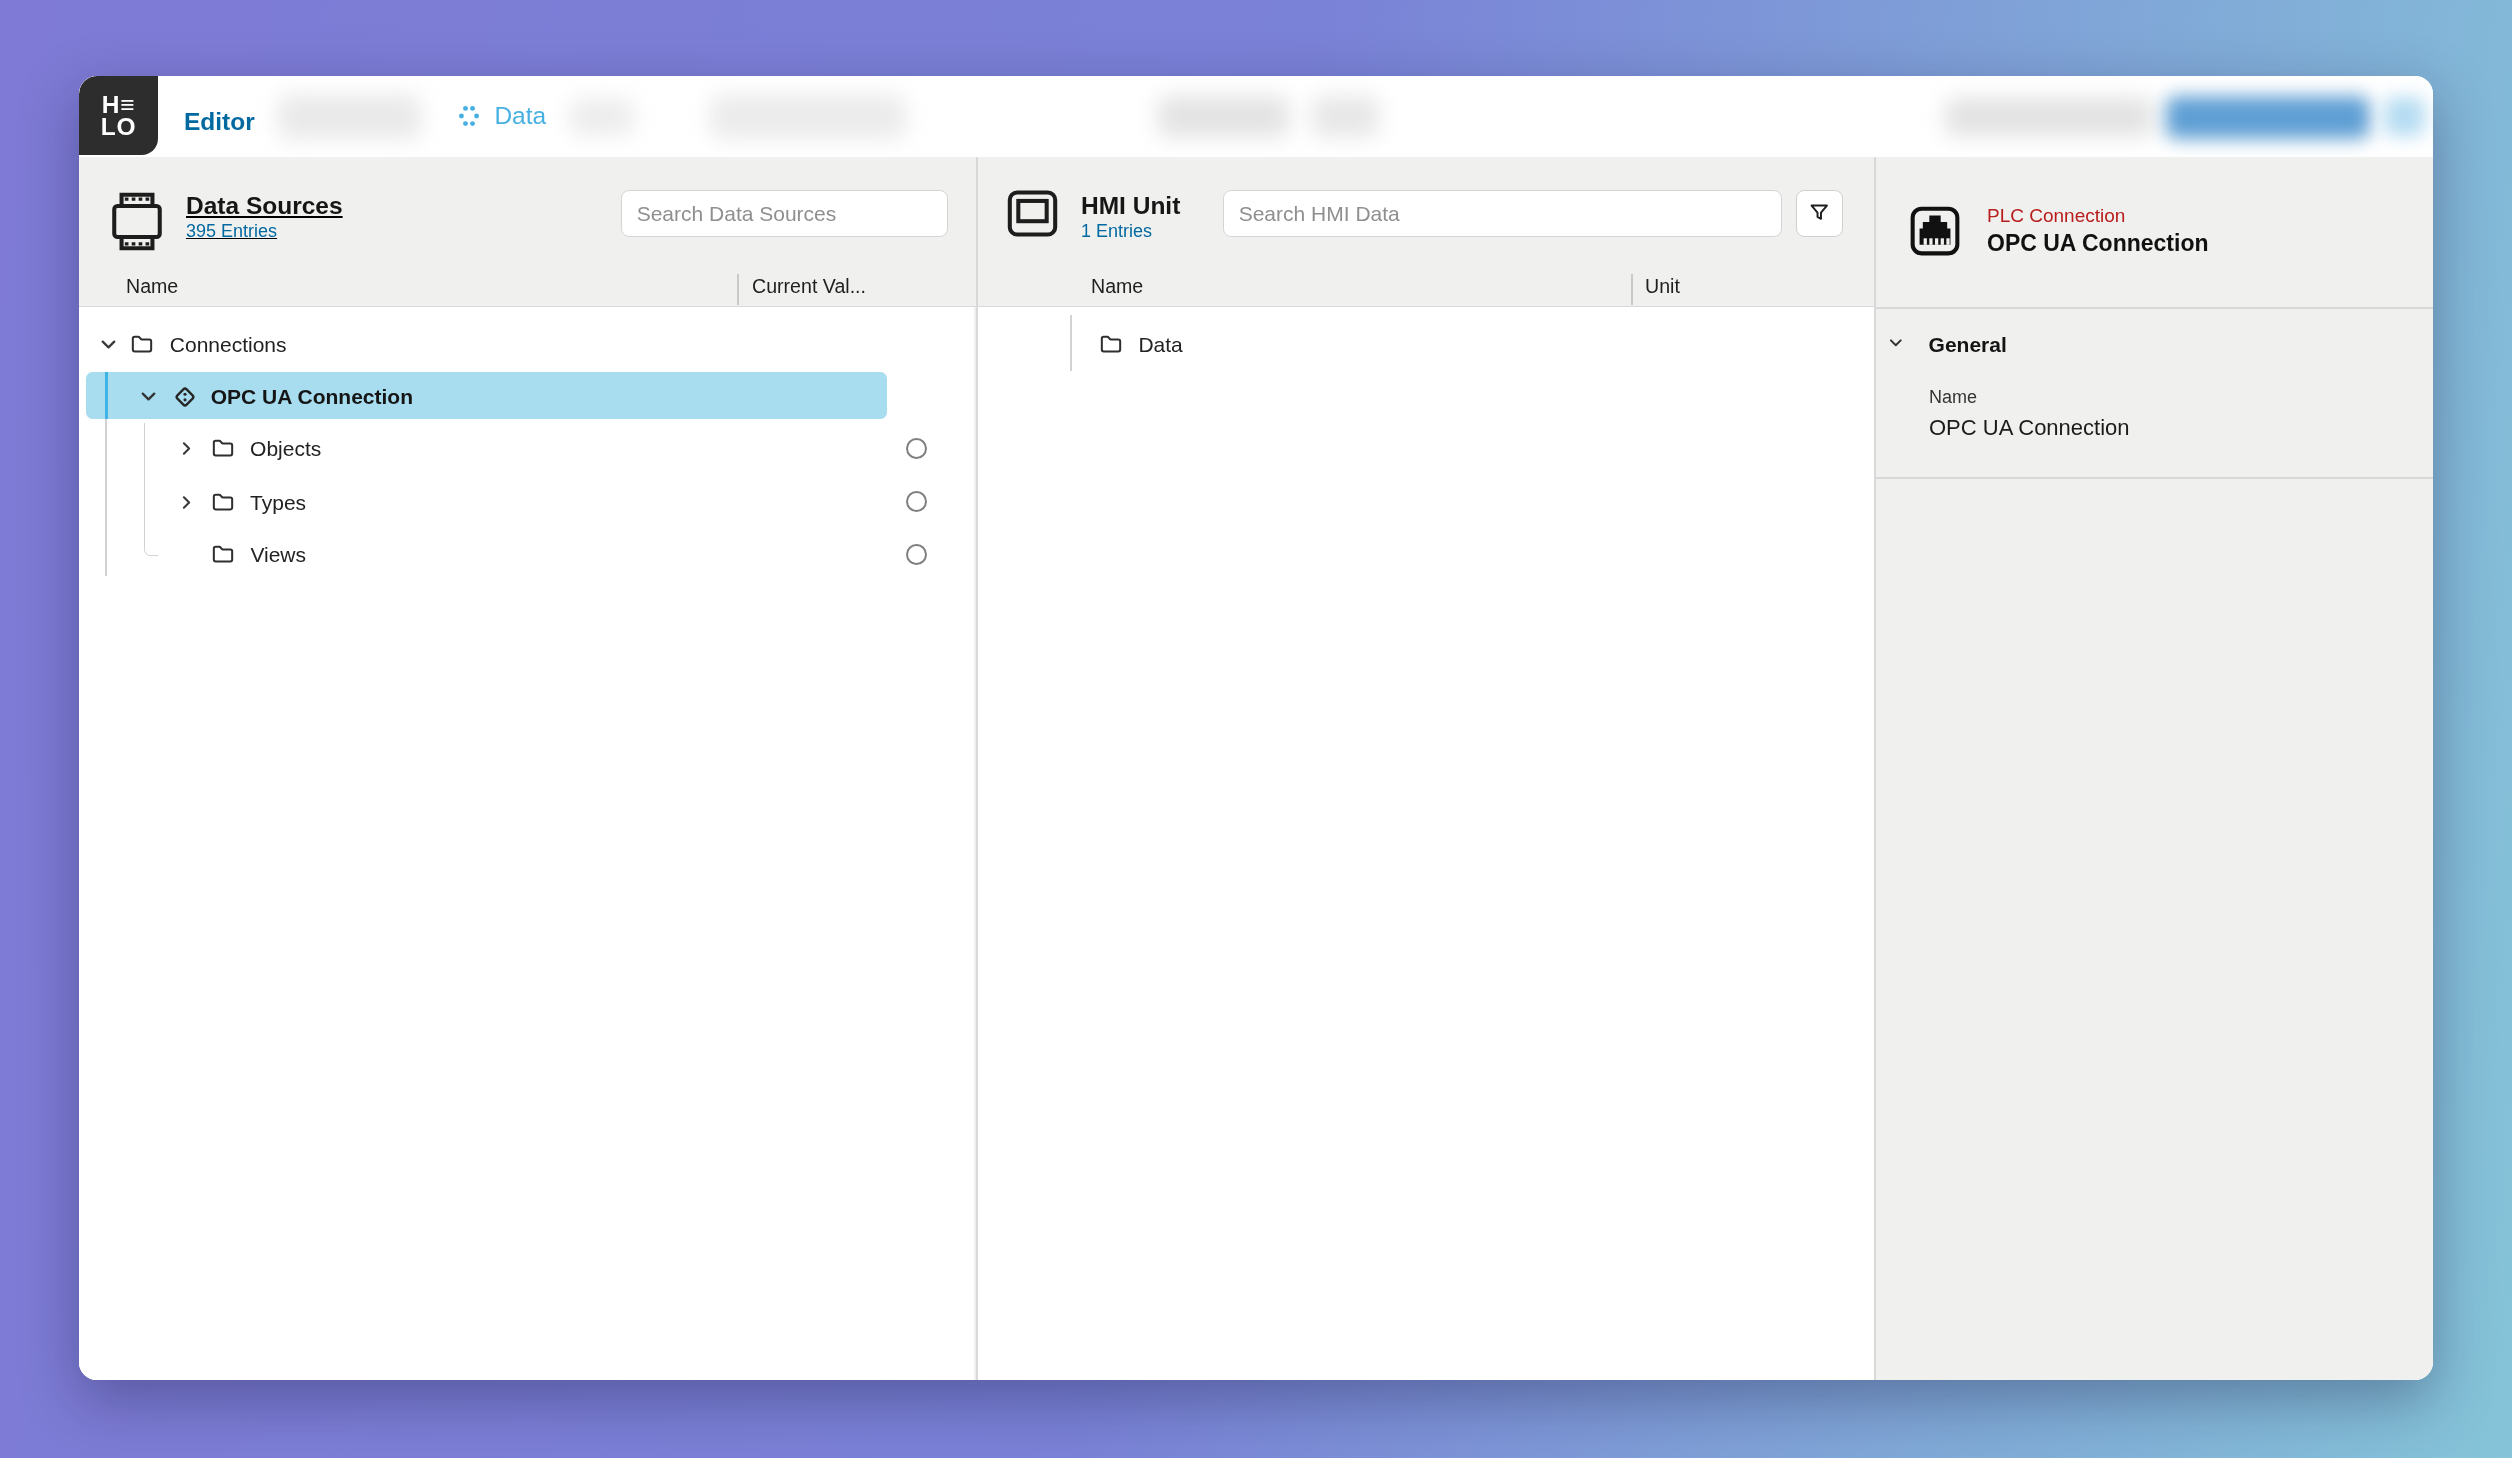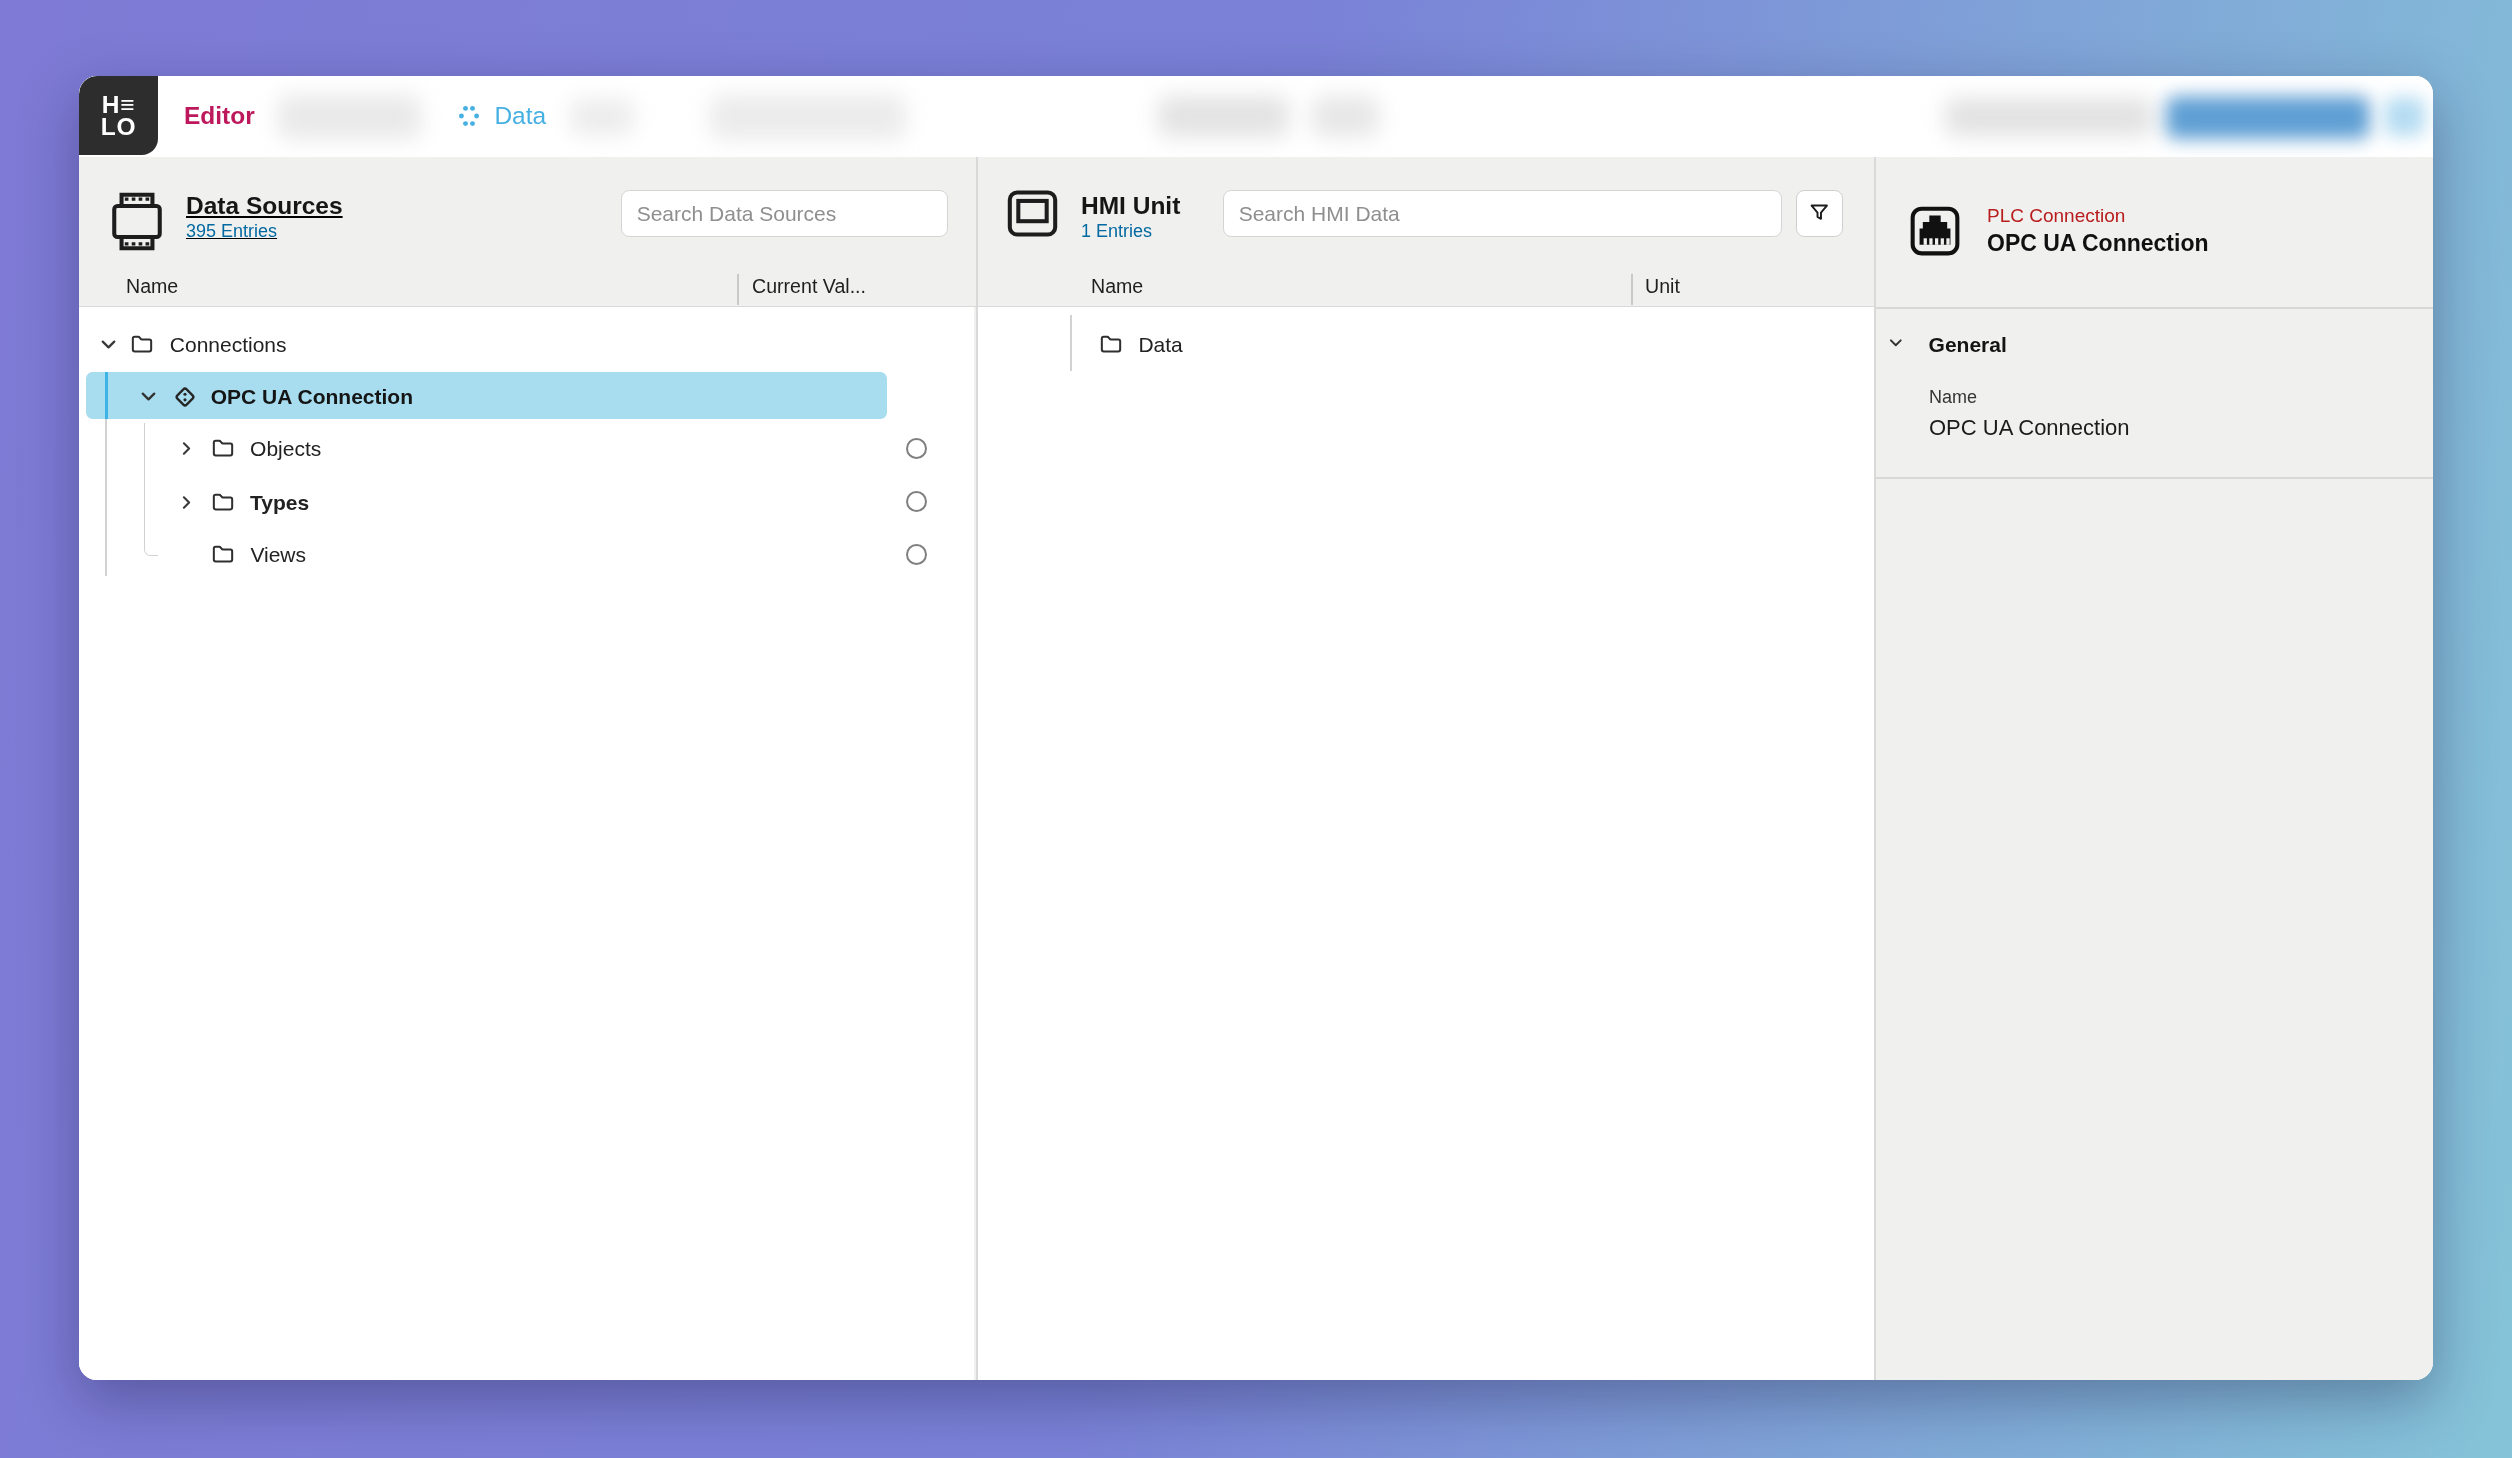--- a/index.html
+++ b/index.html
@@ -8,22 +8,22 @@
   .window{position:absolute;left:79px;top:76px;width:2354px;height:1304px;
     background:#ffffff;border-radius:18px;overflow:hidden;
     box-shadow:0 19.6px 57px rgba(20,20,60,.35);}
   
   .topbar{position:absolute;left:0;top:0;width:100%;height:81px;background:#fff;
     border-bottom:1.6px solid #e4e4e4;overflow:hidden;}
   .logo{position:absolute;left:0;top:0;width:79px;height:79px;background:#2d2d2d;
     border-radius:18px 0 16.4px 0;display:flex;flex-direction:column;align-items:center;
     justify-content:center;color:#fff;font-weight:700;font-size:24.5px;line-height:22px;
     letter-spacing:0.8px;}
-  .apptitle{position:absolute;left:105px;top:0;height:79px;display:flex;align-items:center;
-    font-size:24.5px;font-weight:700;color:#be185d;}
+  .apptitle{position:absolute;left:105px;top:6px;height:79px;display:flex;align-items:center;
+    font-size:24.5px;font-weight:700;color:#0369a1;}
   .tab{position:absolute;top:0;height:79px;display:flex;align-items:center;gap:11.4px;
     font-size:24.5px;font-weight:500;}
   .blur{position:absolute;border-radius:9.8px;filter:blur(10.6px);}
   
   .panelbg{position:absolute;top:81px;bottom:0;background:#f0f0ef;}
   .vdivider{position:absolute;top:81px;bottom:0;width:1.6px;background:#d9d9d9;z-index:5;}
   .whitearea{position:absolute;top:231px;bottom:0;background:#fff;}
   .colrow{position:absolute;top:196px;height:34px;border-bottom:1.6px solid #d9d9d9;left:0;right:0;}
   .colhead{position:absolute;font-size:19.6px;color:#1f1f1f;top:3.3px;}
   .colsep{position:absolute;top:1.6px;height:31px;width:1.6px;background:#c9c9c9;}
@@ -165,21 +165,21 @@
     <span class="ic">
       <svg width="22" height="22" viewBox="0 0 24 24" fill="none" stroke="#2f2f2f" stroke-width="2.2" stroke-linejoin="round">
           <path d="M20 19a2 2 0 0 0 2-2V8a2 2 0 0 0-2-2h-7.9a2 2 0 0 1-1.7-.9L9.5 4A2 2 0 0 0 7.8 3H4a2 2 0 0 0-2 2v12a2 2 0 0 0 2 2Z"></path>
         </svg>
     </span>
     <span class="gap20"></span>
     <span>Objects</span>
   </div>
   <div class="radio" style="left:827px;top:362px;"></div>
 
-  <div class="trow" style="left:0;top:402px;width:895px;font-weight:bold;">
+  <div class="trow" style="left:0;top:402px;width:895px;">
     <span style="width:97px;"></span>
     <span class="ic">
       <svg width="21" height="21" viewBox="0 0 24 24" fill="none" stroke="#3a3a3a" stroke-width="2.4" stroke-linecap="round" stroke-linejoin="round">
           <path d="M9 6l6 6-6 6"></path>
         </svg>
     </span>
     <span class="gap18"></span>
     <span class="ic">
       <svg width="22" height="22" viewBox="0 0 24 24" fill="none" stroke="#2f2f2f" stroke-width="2.2" stroke-linejoin="round">
           <path d="M20 19a2 2 0 0 0 2-2V8a2 2 0 0 0-2-2h-7.9a2 2 0 0 1-1.7-.9L9.5 4A2 2 0 0 0 7.8 3H4a2 2 0 0 0-2 2v12a2 2 0 0 0 2 2Z"></path>

